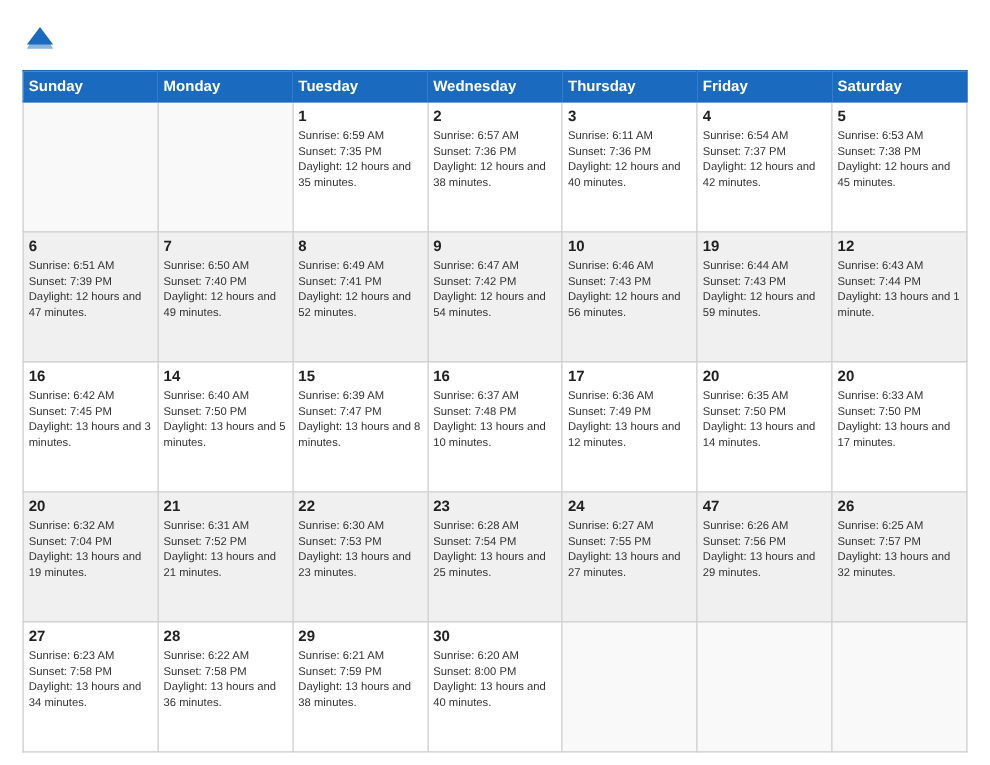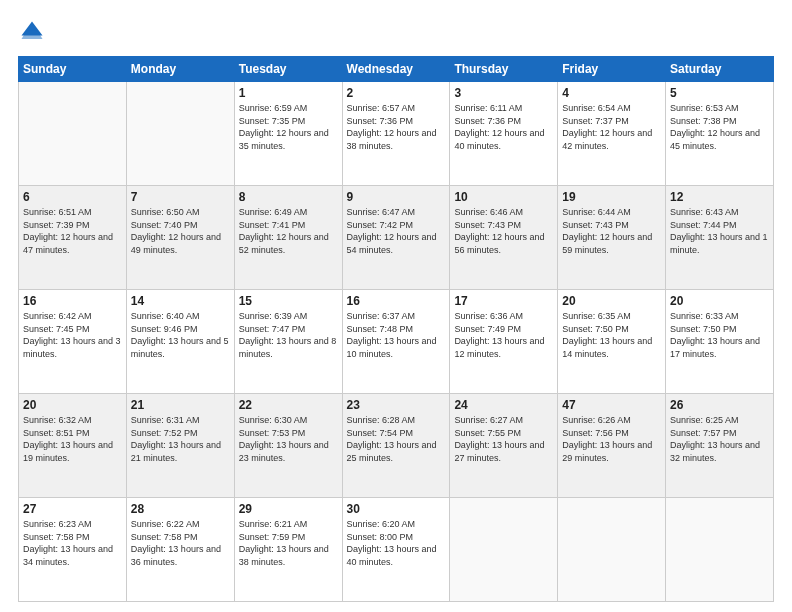--- a/index.html
+++ b/index.html
@@ -213,21 +213,21 @@
         <tr class="row-white">
           <td>
             <div class="day-num">16</div>
             <div class="day-info">Sunrise: 6:42 AM
 Sunset: 7:45 PM
 Daylight: 13 hours and 3 minutes.</div>
           </td>
           <td>
             <div class="day-num">14</div>
             <div class="day-info">Sunrise: 6:40 AM
-Sunset: 9:46 PM
+Sunset: 7:50 PM
 Daylight: 13 hours and 5 minutes.</div>
           </td>
           <td>
             <div class="day-num">15</div>
             <div class="day-info">Sunrise: 6:39 AM
 Sunset: 7:47 PM
 Daylight: 13 hours and 8 minutes.</div>
           </td>
           <td>
             <div class="day-num">16</div>
@@ -251,21 +251,21 @@
             <div class="day-num">20</div>
             <div class="day-info">Sunrise: 6:33 AM
 Sunset: 7:50 PM
 Daylight: 13 hours and 17 minutes.</div>
           </td>
         </tr>
         <tr class="row-shaded">
           <td>
             <div class="day-num">20</div>
             <div class="day-info">Sunrise: 6:32 AM
-Sunset: 8:51 PM
+Sunset: 7:04 PM
 Daylight: 13 hours and 19 minutes.</div>
           </td>
           <td>
             <div class="day-num">21</div>
             <div class="day-info">Sunrise: 6:31 AM
 Sunset: 7:52 PM
 Daylight: 13 hours and 21 minutes.</div>
           </td>
           <td>
             <div class="day-num">22</div>

